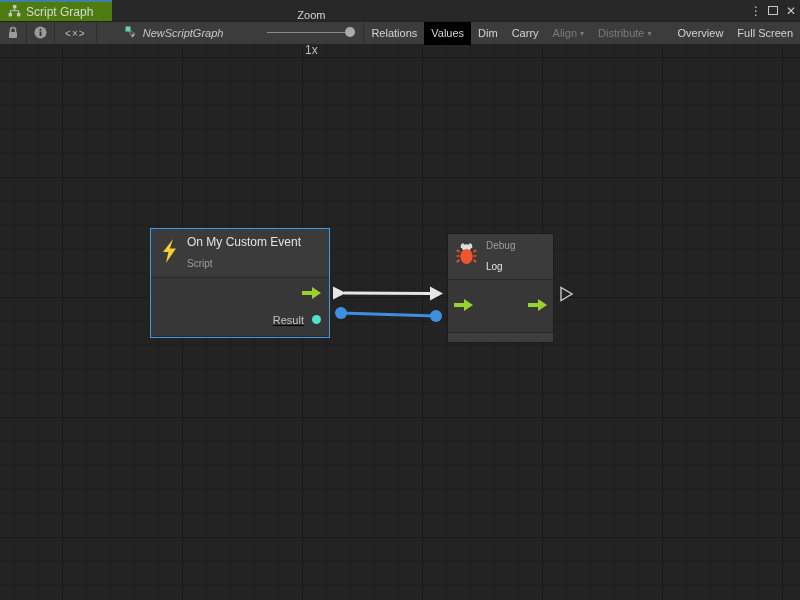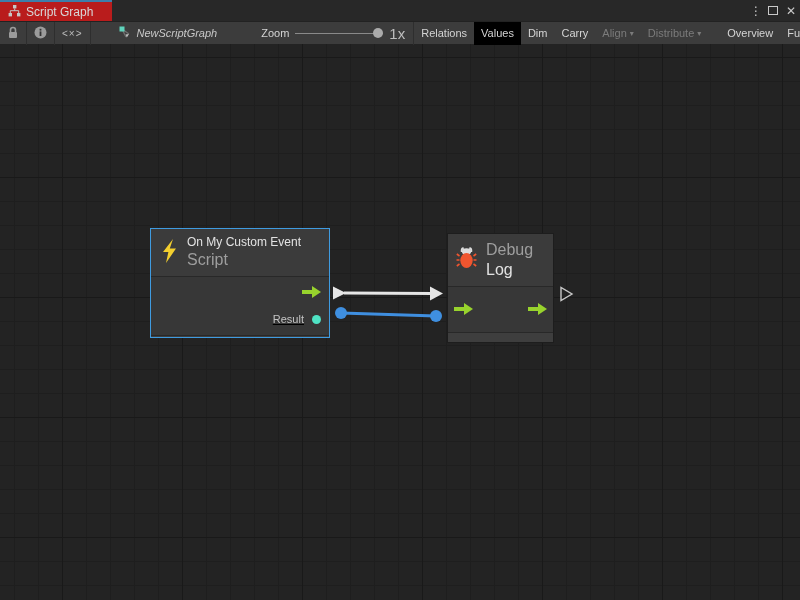--- a/index.html
+++ b/index.html
@@ -6,39 +6,39 @@
     --tab-blue:#3D7EAA; --sel-blue:#3F9BE0; --event-green:#74C637;
     --flow-green:#98D32D; --value-teal:#4FE3C4; --conn-blue:#3F8FE0;
     --conn-white:#E6E6E6; --bug-orange:#F0552F; --bolt-yellow:#F3CF2F;
   }
   *{box-sizing:border-box; margin:0; padding:0;}
   html,body{width:800px;height:600px;overflow:hidden;}
   body{font-family:"Liberation Sans","DejaVu Sans",sans-serif;background:#232323;position:relative;}
 
   
   .tabbar{position:absolute;left:0;top:0;width:800px;height:21px;background:#282828;z-index:5;}
-  .tab{position:absolute;left:0;top:0;height:21px;width:112px;background:#b91c1c;
+  .tab{position:absolute;left:0;top:0;height:21px;width:112px;background:#4d7c0f;
        border-top:2px solid var(--tab-blue);display:flex;align-items:center;gap:5px;padding:0 8px;}
   .tab-label{color:#D8D8D8;font-size:12px;white-space:nowrap;}
   .win-controls{position:absolute;right:4px;top:0;height:21px;display:flex;align-items:center;gap:8px;color:#C9C9C9;}
   .kebab{font-size:12px;width:10px;text-align:center;cursor:default;}
   .maxbox{width:10px;height:9px;border:1.5px solid #C9C9C9;display:inline-block;}
   .closex{font-size:12px;}
 
   
   .toolbar{position:absolute;left:0;top:21px;width:800px;height:23px;background:#3C3C3C;
            display:flex;align-items:center;z-index:5;color:#D4D4D4;font-size:11px;border-top:1px solid #222;}
   .tbtn{height:23px;display:flex;align-items:center;padding:0 7px;white-space:nowrap;cursor:default;}
   .tbtn.active{background:#000000;}
   .tbtn.disabled{color:#7B7B7B;}
   .sep{width:1px;height:23px;background:#2E2E2E;flex:0 0 1px;}
   .icon-btn{width:28px;justify-content:center;}
   .code-glyph{font-size:10px;letter-spacing:1px;color:#BDBDBD;}
   .graph-name{display:flex;align-items:center;gap:5px;padding:0 10px;color:#C8C8C8;}
-  .zoom-group{display:flex;align-items:center;gap:6px;padding:0 8px;}
+  .zoom-group{display:flex;align-items:center;gap:6px;padding:0 8px;flex-direction:column;}
   .zoom-track{position:relative;width:88px;height:10px;}
   .zoom-track::before{content:"";position:absolute;left:0;right:0;top:4.5px;height:1px;background:#8A8A8A;}
   .zoom-handle{position:absolute;right:0;top:0;width:10px;height:10px;border-radius:50%;background:#ABABAB;}
   .caret{font-size:8px;margin-left:3px;}
 
   
   .canvas{position:absolute;left:0;top:44px;width:800px;height:556px;background-color:#232323;
     background-image:
       linear-gradient(#191919 1px, transparent 1px),
       linear-gradient(90deg,#191919 1px, transparent 1px),
@@ -47,34 +47,34 @@
     background-size:120px 120px,120px 120px,24px 24px,24px 24px;
     background-position:0 13px,62px 0,0 13px,14px 0;}
 
   svg.wires{position:absolute;left:0;top:0;width:800px;height:600px;z-index:2;pointer-events:none;}
 
   
   .node{position:absolute;z-index:3;display:flex;flex-direction:column;border:1px solid #1D1D1D;}
   .node.selected{border:1px solid var(--sel-blue);}
   .node-colorbar{height:7px;background:var(--event-green);}
   .node-header{background:#3B3B3B;display:flex;align-items:center;gap:9px;padding:6px 10px;}
-  .node-titles{display:flex;flex-direction:column;line-height:1.25;}
+  .node-titles{display:flex;flex-direction:column;line-height:1.25;gap:8px;}
   .node-title{color:#E2E2E2;font-size:12px;white-space:nowrap;}
-  .node-sub{color:#9E9E9E;font-size:16px;white-space:nowrap;}
+  .node-sub{color:#9E9E9E;font-size:10px;white-space:nowrap;}
   .node-body{background:#373737;border-top:1px solid #282828;flex:1;display:flex;flex-direction:column;justify-content:center;gap:2px;padding:4px 0;}
   .port-row{height:24px;display:flex;align-items:center;padding:0 8px;gap:8px;}
   .port-row.right{justify-content:flex-end;text-decoration:underline;}
   .port-row.between{justify-content:space-between;}
   .port-label{color:#C4C4C4;font-size:11px;}
   .dot{width:9px;height:9px;border-radius:50%;}
   .dot.teal{background:var(--value-teal);}
   .dot.gray{background:#A3A3A3;}
   .node-footer{height:10px;background:#3E3E3E;border-top:1px solid #282828;}
 
-  .hdr-log .node-title{font-size:16px;}
+  .hdr-log .node-title{font-size:10px;}
 </style>
 </head>
 <body>
 
 <div class="tabbar">
   <div class="tab">
     <span>
       <svg width="13" height="12" viewBox="0 0 13 12">
         <rect x="5" y="0" width="3.4" height="3.4" fill="#C6C6C6"></rect>
         <rect x="0.6" y="8" width="3.4" height="3.4" fill="#C6C6C6"></rect>
@@ -125,21 +125,21 @@
       </svg>
     </span>
     <span>NewScriptGraph</span>
   </div>
 
   <div class="zoom-group" style="margin-left:26px;">
     <span>Zoom</span>
     <div class="zoom-track">
       <div class="zoom-handle"></div>
     </div>
-    <span style="font-size:15px;color:#BDBDBD;text-align:right;">1x</span>
+    <span style="font-size:12px;color:#BDBDBD;text-align:right;">1x</span>
   </div>
   <div class="sep"></div>
 
   <div class="tbtn">
       <span>Relations</span>
     </div>
   <div class="tbtn active">
       <span>Values</span>
     </div>
   <div class="tbtn">

